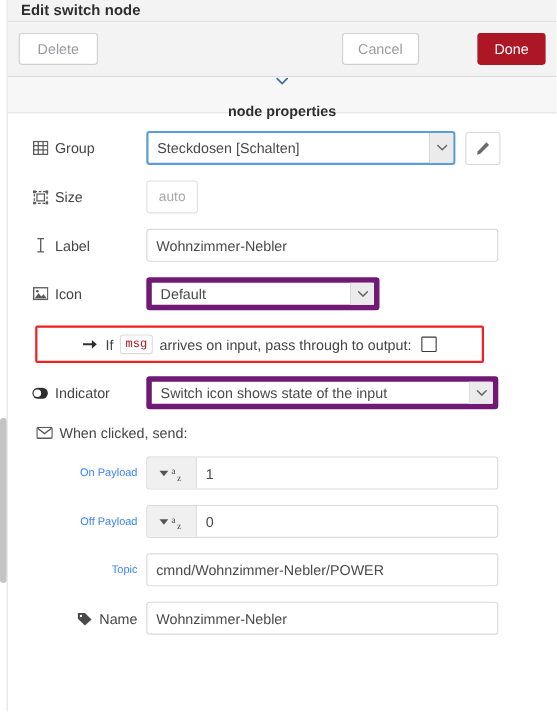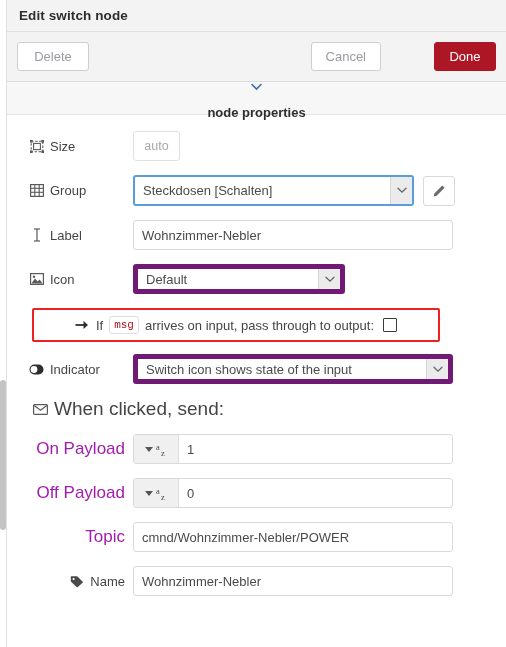--- a/index.html
+++ b/index.html
@@ -21,21 +21,21 @@
   }
   .page-scroll-thumb{
     position:absolute; left:0px; top:380px; width:6px; height:150px;
     background:#c4c4c4; border-radius:3px;
   }
 
   .shell{ position:absolute; left:7px; top:0; right:0; bottom:0; }
 
   
   .titlebar{
-    height:32px; background:#f3f3f3;
+    height:20px; background:#f3f3f3;
     border-bottom:1px solid #e0e0e0;
     display:flex; align-items:center; padding:0 12px;
   }
   .titlebar-text{ font-size:13.5px; font-weight:bold; color:#2e2e2e; letter-spacing:.1px; }
 
   .toolbar{
     height:50px; background:#f3f3f3;
     border-bottom:1px solid #dcdcdc;
     display:flex; align-items:center; padding:0 10px;gap:45px;
   }
@@ -125,27 +125,27 @@
     color:#ad1625; border:1px solid #ddd; background:#fff;
     border-radius:3px; padding:1px 4px; line-height:14px;
   }
   .cbx{
     width:14px; height:14px; border:1px solid #3b3b3b; background:#fff;
     border-radius:1px; margin-left:3px; cursor:pointer;
   }
 
   
   .clicked-row{ display:flex; align-items:center; gap:6px; padding-left:26px; margin-bottom:14px; }
-  .clicked-txt{ font-size:19px; color:#454545; }
+  .clicked-txt{ font-size:13px; color:#454545; }
 
   
   .row-sub{ display:flex; align-items:center; margin-bottom:14px; padding-left:22px; }
   .lbl-sub{
     width:104px; flex:0 0 104px; text-align:right; padding-right:8px;
-    font-size:17px; color:#a21caf;
+    font-size:10px; color:#3b82f6;
   }
   .typed{
     width:320px; height:30px; border:1px solid #d9d9d9; border-radius:3px;
     background:#fff; display:flex; align-items:center; overflow:hidden;
   }
   .typed .type-btn{
     width:45px; height:28px; background:#f0f0f0; border-right:1px solid #ddd;
     display:flex; align-items:center; justify-content:center; gap:3px; cursor:pointer;
     flex:0 0 45px;
   }
@@ -183,61 +183,61 @@
     </span>
     <span class="section-title">node properties</span>
   </div>
 
   <div class="form">
 
     <div class="row">
       <div class="lbl">
         <span class="ico">
           <svg width="14" height="13" viewBox="0 0 14 13">
+              <rect x="0.6" y="0.6" width="12.8" height="11.8" fill="none" stroke="#5a5a5a" stroke-width="1.2"></rect>
+              <line x1="0.6" y1="4.3" x2="13.4" y2="4.3" stroke="#5a5a5a" stroke-width="1.1"></line>
+              <line x1="0.6" y1="8.3" x2="13.4" y2="8.3" stroke="#5a5a5a" stroke-width="1.1"></line>
+              <line x1="4.8" y1="0.6" x2="4.8" y2="12.4" stroke="#5a5a5a" stroke-width="1.1"></line>
+              <line x1="9.2" y1="0.6" x2="9.2" y2="12.4" stroke="#5a5a5a" stroke-width="1.1"></line>
+            </svg>
+        </span>
+        <span>Group</span>
+      </div>
+      <div class="sel sel-group">
+        <span class="val">Steckdosen [Schalten]</span>
+        <span class="arrow">
+          <svg width="10" height="7" viewBox="0 0 10 7">
+              <path d="M1 1.2 L5 5.2 L9 1.2" stroke="#666" stroke-width="1.3" fill="none" stroke-linecap="round"></path>
+            </svg>
+        </span>
+      </div>
+      <div class="edit-btn">
+        <span class="ico">
+          <svg width="14" height="14" viewBox="0 0 14 14">
+              <path d="M10.2 1.4 L12.6 3.8 L4.6 11.8 L1.6 12.6 L2.4 9.6 Z" fill="#6b6b6b"></path>
+            </svg>
+        </span>
+      </div>
+    </div>
+
+    <div class="row">
+      <div class="lbl">
+        <span class="ico">
+          <svg width="14" height="13" viewBox="0 0 14 13">
               <rect x="1.2" y="1.2" width="11.6" height="10.6" fill="none" stroke="#5a5a5a" stroke-width="1.1" stroke-dasharray="2.4 1.6"></rect>
               <rect x="3.6" y="3.4" width="6.8" height="6.2" fill="none" stroke="#5a5a5a" stroke-width="1.1"></rect>
               <rect x="0" y="0" width="2.6" height="2.6" fill="#5a5a5a"></rect>
               <rect x="11.4" y="0" width="2.6" height="2.6" fill="#5a5a5a"></rect>
               <rect x="0" y="10.4" width="2.6" height="2.6" fill="#5a5a5a"></rect>
               <rect x="11.4" y="10.4" width="2.6" height="2.6" fill="#5a5a5a"></rect>
             </svg>
         </span>
         <span>Size</span>
       </div>
       <div class="size-btn">auto</div>
-    </div>
-
-    <div class="row">
-      <div class="lbl">
-        <span class="ico">
-          <svg width="14" height="13" viewBox="0 0 14 13">
-              <rect x="0.6" y="0.6" width="12.8" height="11.8" fill="none" stroke="#5a5a5a" stroke-width="1.2"></rect>
-              <line x1="0.6" y1="4.3" x2="13.4" y2="4.3" stroke="#5a5a5a" stroke-width="1.1"></line>
-              <line x1="0.6" y1="8.3" x2="13.4" y2="8.3" stroke="#5a5a5a" stroke-width="1.1"></line>
-              <line x1="4.8" y1="0.6" x2="4.8" y2="12.4" stroke="#5a5a5a" stroke-width="1.1"></line>
-              <line x1="9.2" y1="0.6" x2="9.2" y2="12.4" stroke="#5a5a5a" stroke-width="1.1"></line>
-            </svg>
-        </span>
-        <span>Group</span>
-      </div>
-      <div class="sel sel-group">
-        <span class="val">Steckdosen [Schalten]</span>
-        <span class="arrow">
-          <svg width="10" height="7" viewBox="0 0 10 7">
-              <path d="M1 1.2 L5 5.2 L9 1.2" stroke="#666" stroke-width="1.3" fill="none" stroke-linecap="round"></path>
-            </svg>
-        </span>
-      </div>
-      <div class="edit-btn">
-        <span class="ico">
-          <svg width="14" height="14" viewBox="0 0 14 14">
-              <path d="M10.2 1.4 L12.6 3.8 L4.6 11.8 L1.6 12.6 L2.4 9.6 Z" fill="#6b6b6b"></path>
-            </svg>
-        </span>
-      </div>
     </div>
 
     <div class="row">
       <div class="lbl">
         <span class="ico">
           <svg width="10" height="14" viewBox="0 0 10 14">
               <line x1="5" y1="1" x2="5" y2="13" stroke="#5a5a5a" stroke-width="1.2"></line>
               <line x1="2" y1="1" x2="8" y2="1" stroke="#5a5a5a" stroke-width="1.2"></line>
               <line x1="2" y1="13" x2="8" y2="13" stroke="#5a5a5a" stroke-width="1.2"></line>
             </svg>

